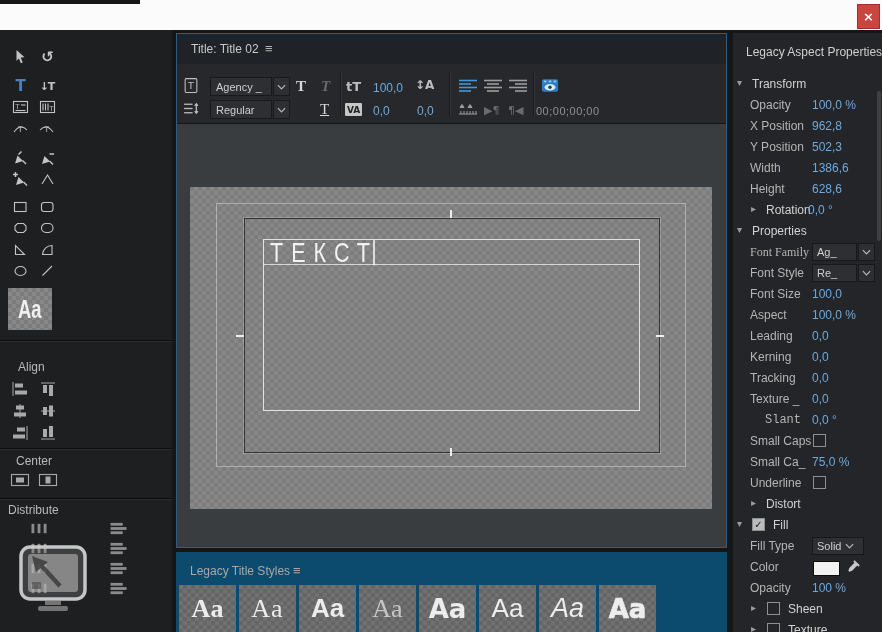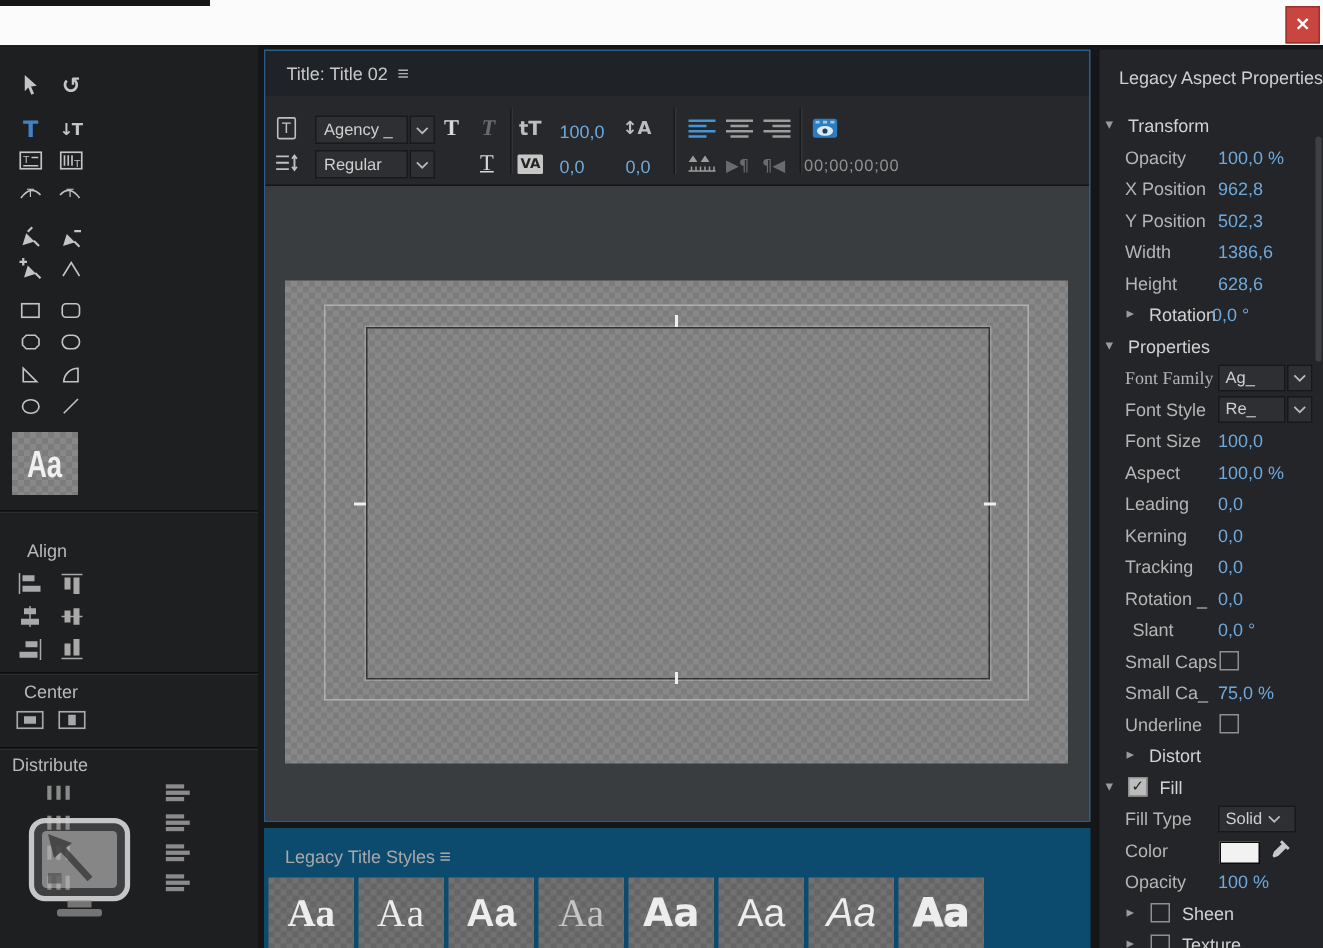--- a/index.html
+++ b/index.html
@@ -458,20 +458,24 @@
     <div class="tcode" style="left:359px;top:41px">00;00;00;00</div>
   </div>
   <div class="tcanvas">
     <div class="cnv checkerbg">
       <div class="guide g-outer"></div>
       <div class="guide g-inner"></div>
       <div class="tick" style="left:260px;top:23px;width:2px;height:8px"></div>
       <div class="tick" style="left:260px;top:261px;width:2px;height:8px"></div>
       <div class="tick" style="left:46px;top:148px;width:8px;height:2px"></div>
       <div class="tick" style="left:466px;top:148px;width:8px;height:2px"></div>
+      <div class="tbx">
+        <div class="tline"></div>
+        <div class="ttext"><span>ТЕКСТ</span><span class="caret"></span></div>
+      </div>
     </div>
   </div>
 </div>
 
 <div class="spanel">
   <span class="t">Legacy Title Styles</span>
   <span class="m">≡</span>
   <div id="tilesWrap">
       <div class="tile checkerdark k-serif-bold" style="left: 3px;">
         <span>Aa</span>
@@ -572,25 +576,25 @@
       </div>
       <div class="prow" style="top: 314px;">
         <span class="lbl" style="left: 17px;">Kerning</span>
         <span class="val" style="left: 79px;">0,0</span>
       </div>
       <div class="prow" style="top: 335px;">
         <span class="lbl" style="left: 17px;">Tracking</span>
         <span class="val" style="left: 79px;">0,0</span>
       </div>
       <div class="prow" style="top: 356px;">
-        <span class="lbl" style="left: 17px;">Rotation _</span>
+        <span class="lbl" style="left: 17px;">Texture _</span>
         <span class="val" style="left: 79px;">0,0</span>
       </div>
       <div class="prow" style="top: 377px;">
-        <span class="lbl" style="left: 22px;">Slant</span>
+        <span class="lbl" style="left: 32px; font-family: Liberation Mono, monospace;">Slant</span>
         <span class="val" style="left: 79px;">0,0 °</span>
       </div>
       <div class="prow" style="top: 398px;">
         <span class="lbl" style="left: 17px;">Small Caps</span>
         <span class="cb" style="left: 80px;"></span>
       </div>
       <div class="prow" style="top: 419px;">
         <span class="lbl" style="left: 17px;">Small Ca_</span>
         <span class="val" style="left: 79px;">75,0 %</span>
       </div>

